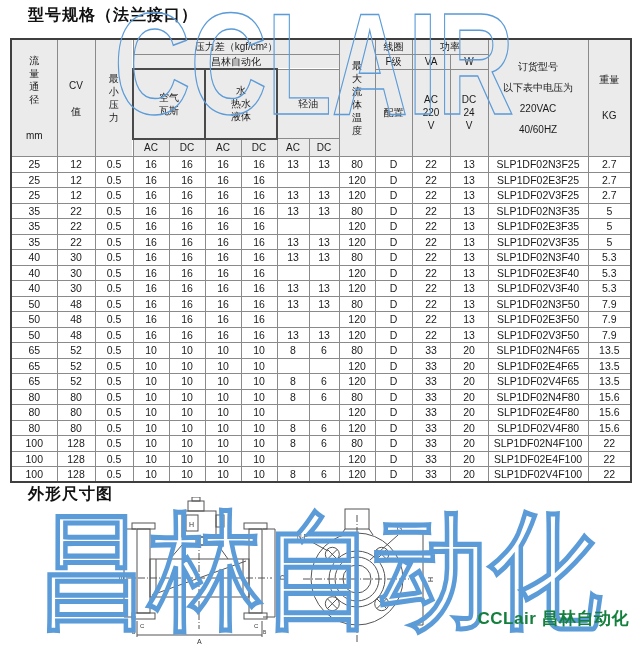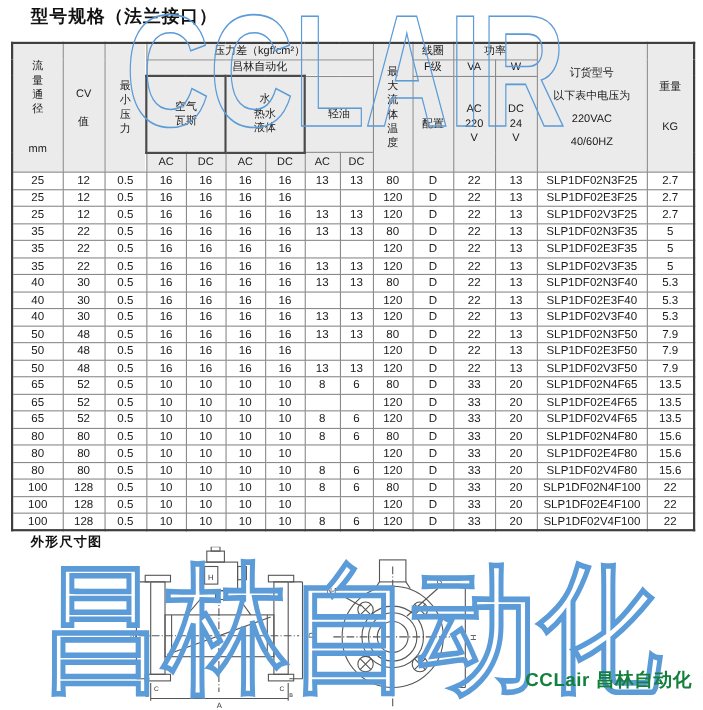--- a/index.html
+++ b/index.html
@@ -6,21 +6,21 @@
   html,body { margin:0; padding:0; }
   body {
     width:639px; height:645px; position:relative; overflow:hidden;
     background:#ffffff; font-family:"Liberation Sans", sans-serif;
   }
   .sec-title {
     position:absolute; left:28px; font-size:16px; font-weight:bold;
     color:#111; letter-spacing:1px; z-index:2;
   }
   #title1 { top:5px; }
-  #title2 { top:484px; font-size:12px; }
+  #title2 { top:484px; font-size:16px; }
 
   
   #spec-table {
     position:absolute; left:10px; top:38px; width:620px;
     border-collapse:collapse; table-layout:fixed; z-index:1;
     border:2px solid #3f3f3f;
   }
   #spec-table th, #spec-table td {
     border:1px solid #8a8a8a; text-align:center; vertical-align:middle;
     padding:0; color:#1a1a1a; overflow:hidden;

